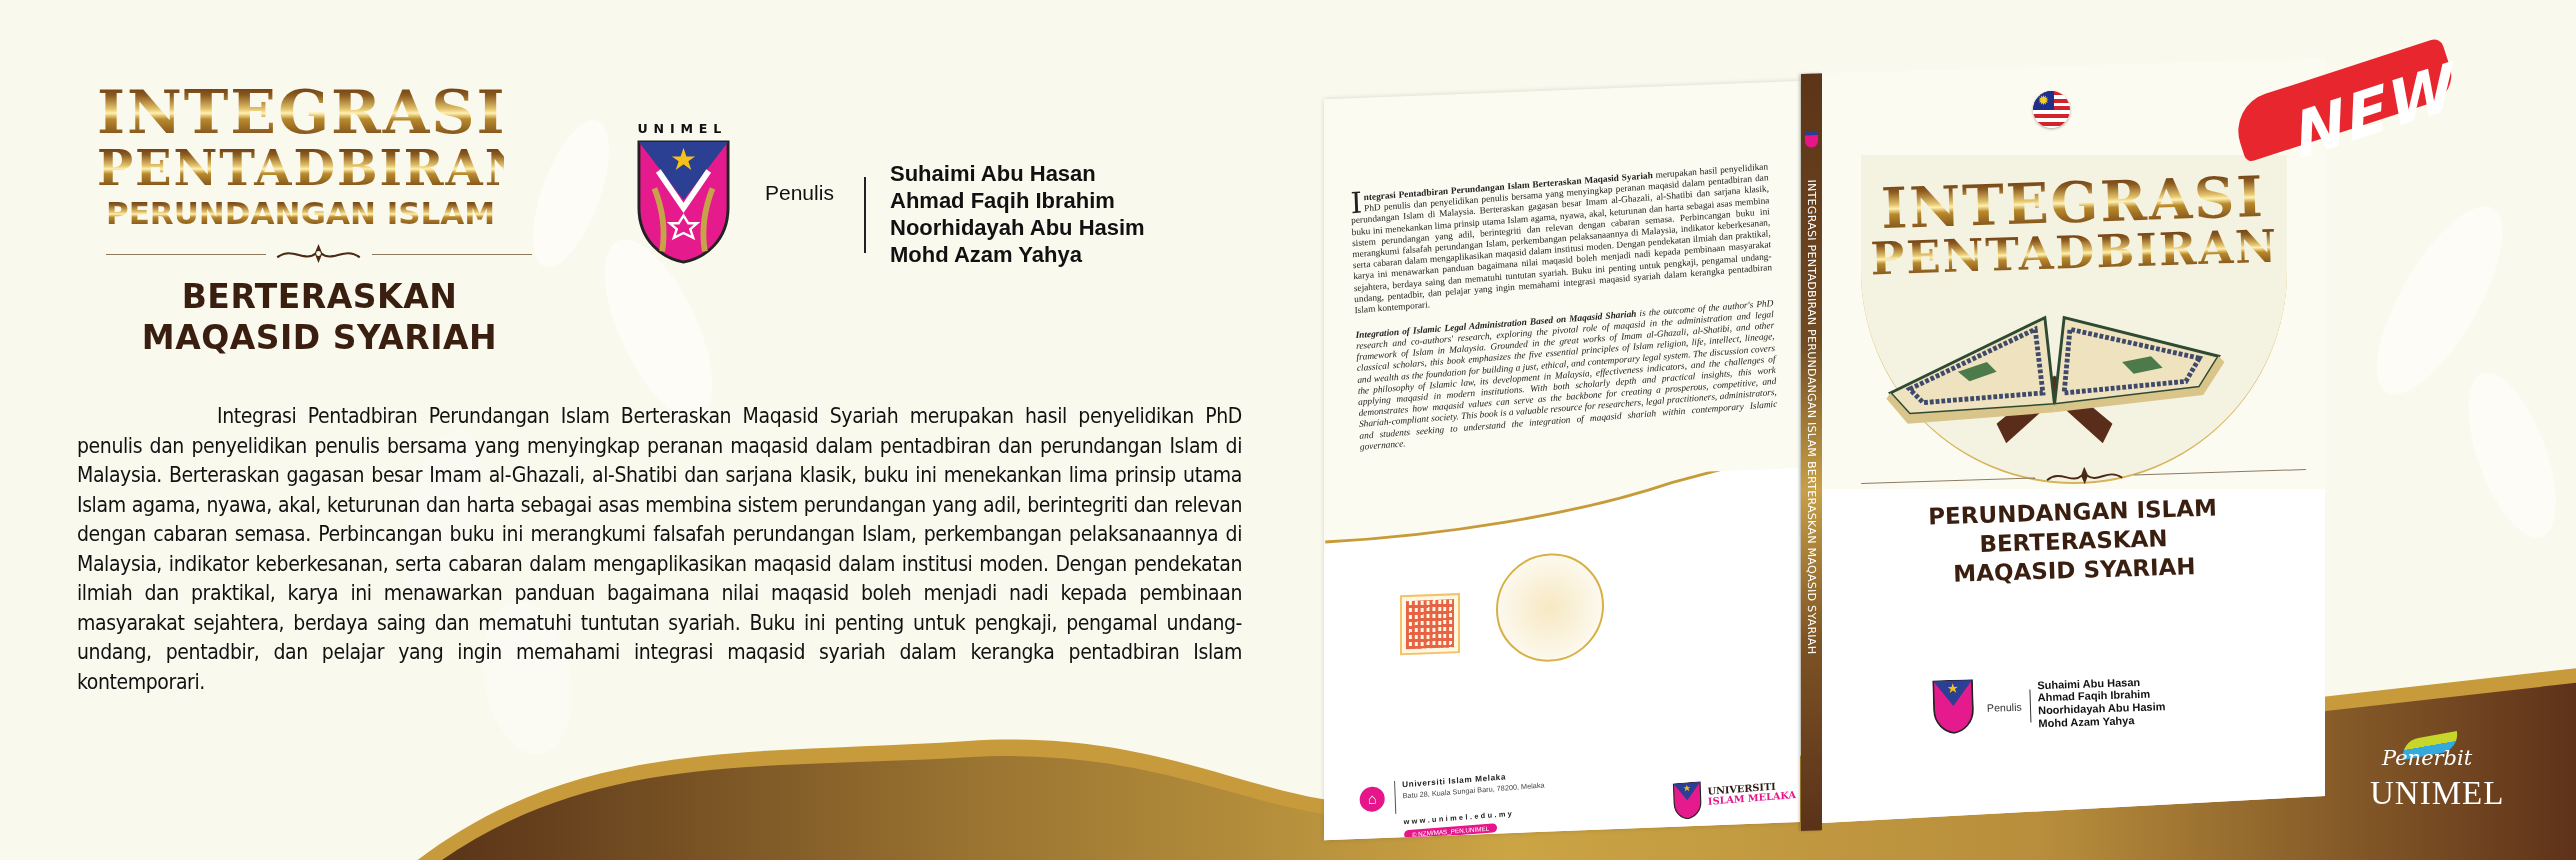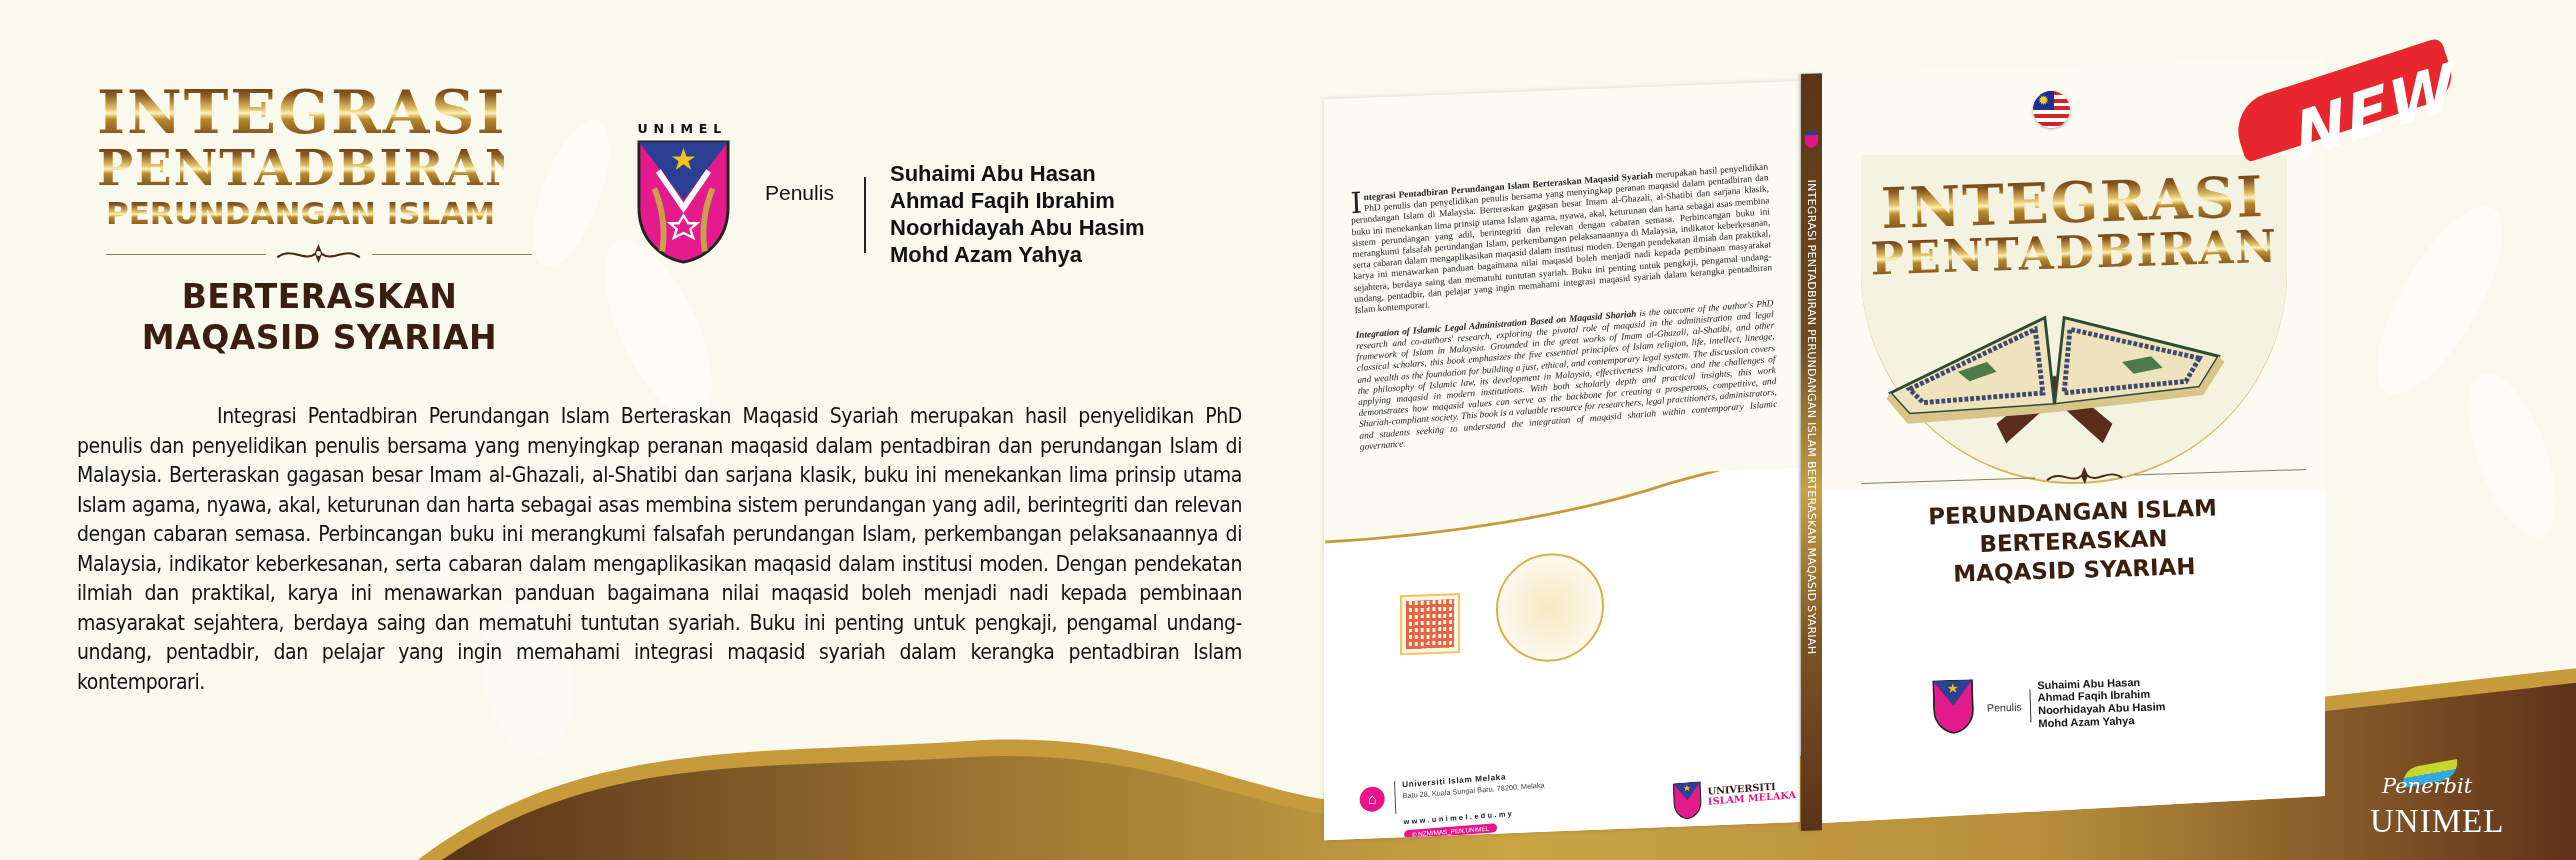--- a/index.html
+++ b/index.html
@@ -195,21 +195,21 @@
       transform: rotate(-18deg);
     }
     .new-badge .label {
       position: absolute; left: 70px; top: 21px;
       font-family: "DejaVu Sans", sans-serif; font-weight: bold; font-style: italic;
       font-size: 62px; color: #fff; transform: rotate(-18deg) skewX(-10deg); letter-spacing: 1.9px;
     }
 
     
     .penerbit {
-      position: absolute; left: 2343px; top: 764px; width: 194px; height: 77px; text-align: center;
+      position: absolute; left: 2343px; top: 736px; width: 194px; height: 77px; text-align: center;
     }
     .penerbit .script { position: absolute; left: 39px; top: 9.7px; font-family: "DejaVu Serif", serif; font-style: italic; color: #fff; font-size: 21px; }
     .penerbit .brand { position: absolute; left: 27px; top: 39px; font-family: "Liberation Serif", serif; color: #fff; font-size: 33px; letter-spacing: 1px; }
     .penerbit .feather { position: absolute; left: 58px; top: 0px; width: 58px; height: 19.4px; border-radius: 58px 0 58px 0; background: linear-gradient(180deg, #c7d62a 0 50%, #33a9dd 50% 100%); transform: rotate(-10deg); }
   </style>
 </head>
 <body>
 
 <div>
   <div class="bg-ornament" style="left:542px;top:116px;width:58px;height:155px;transform:rotate(20deg);"></div>

